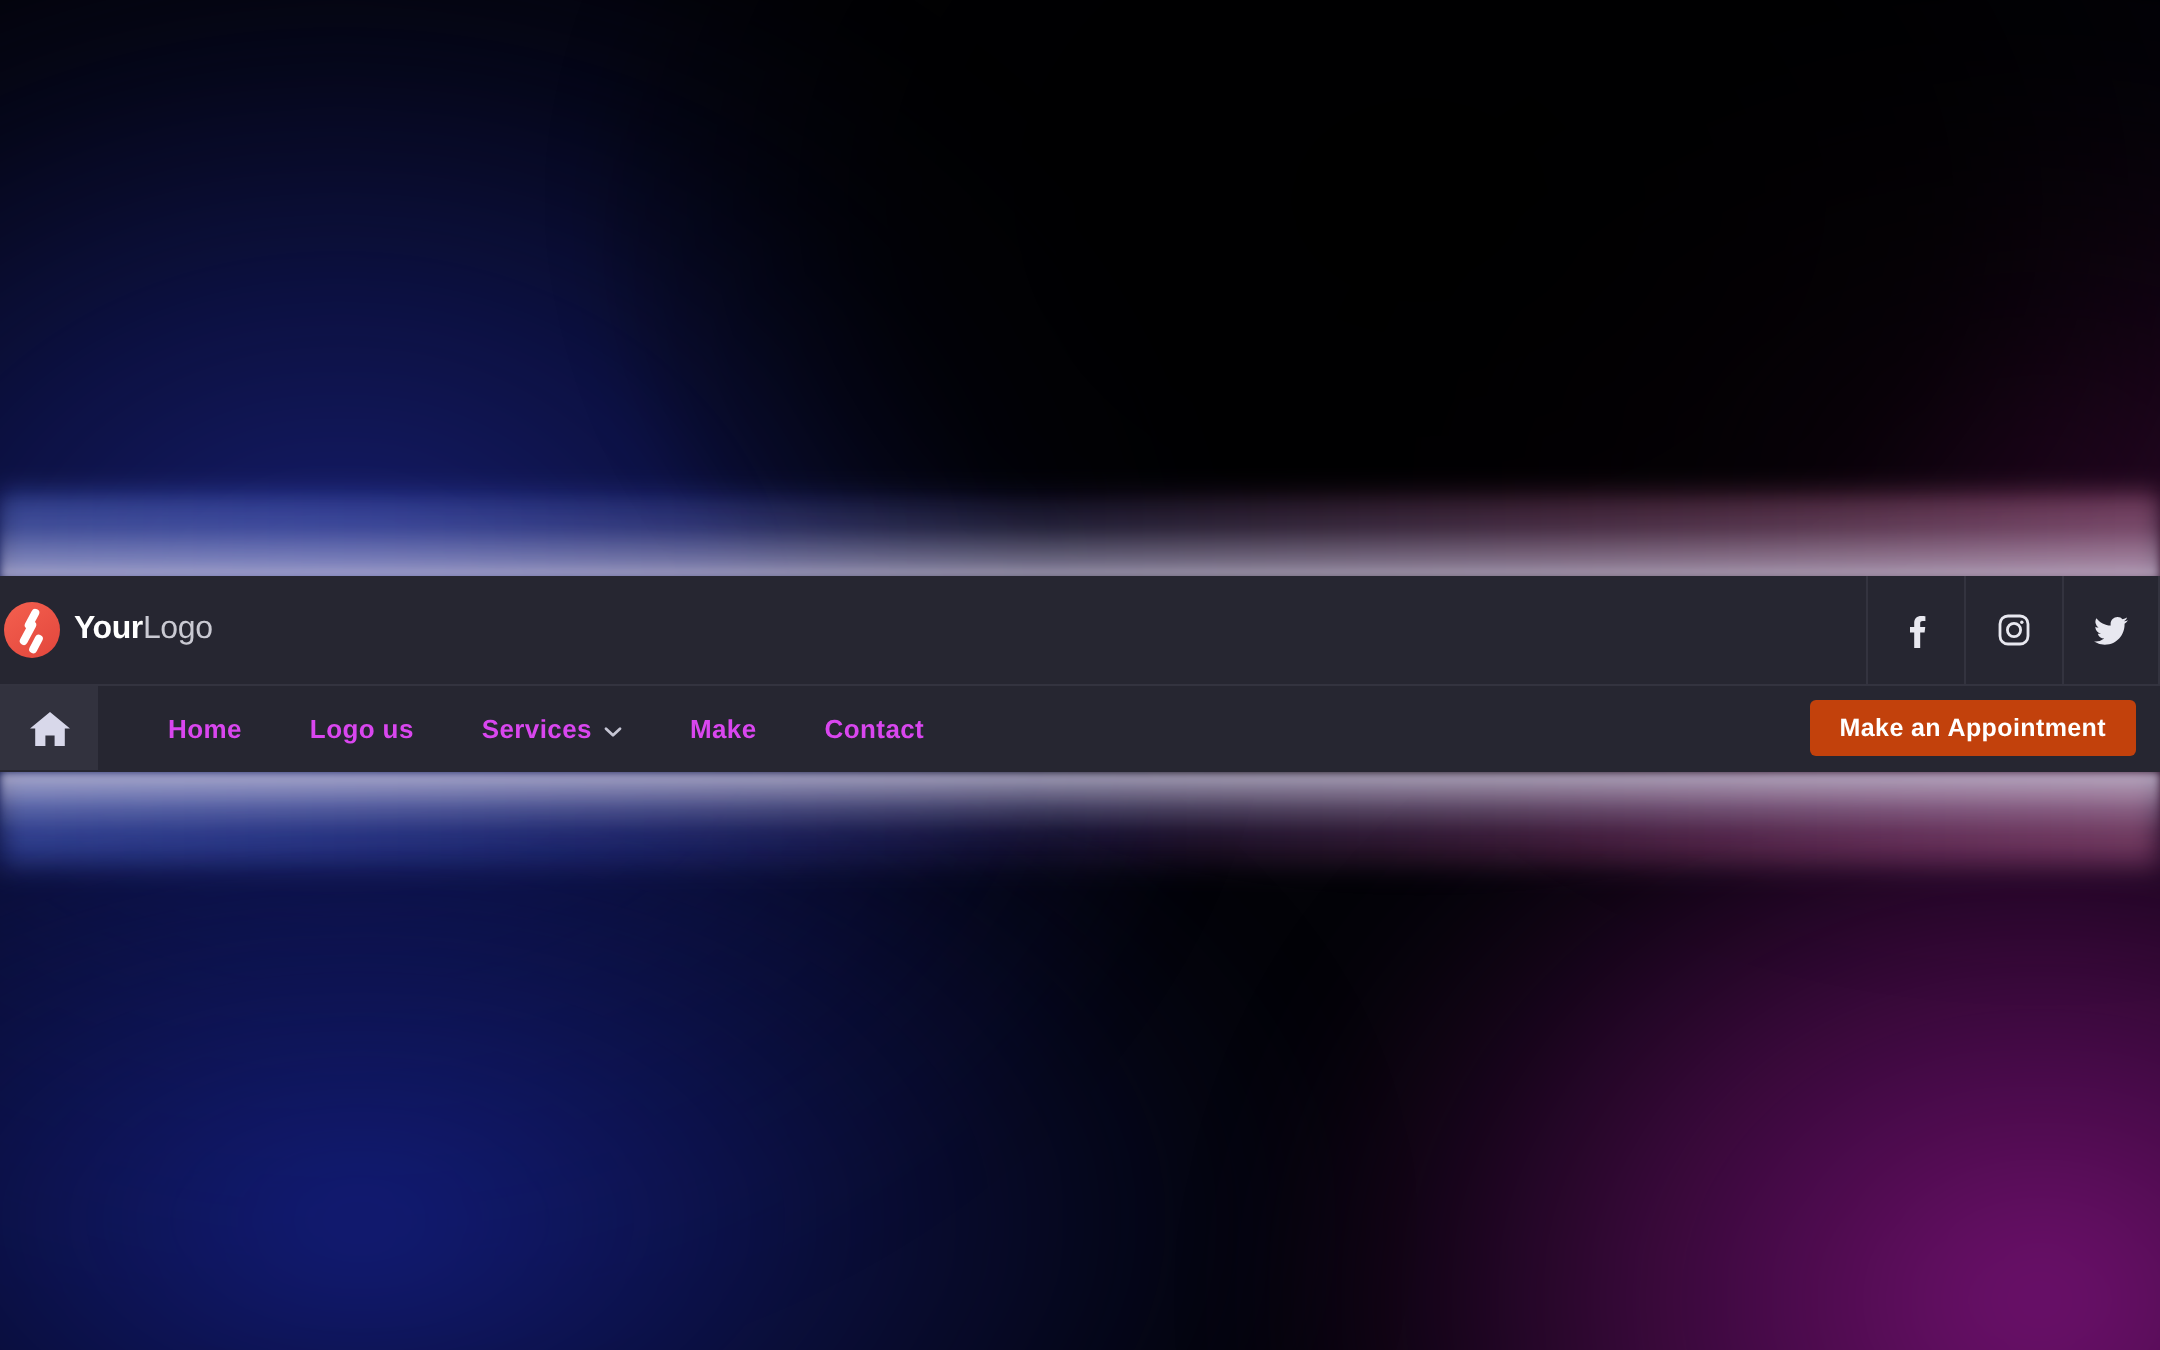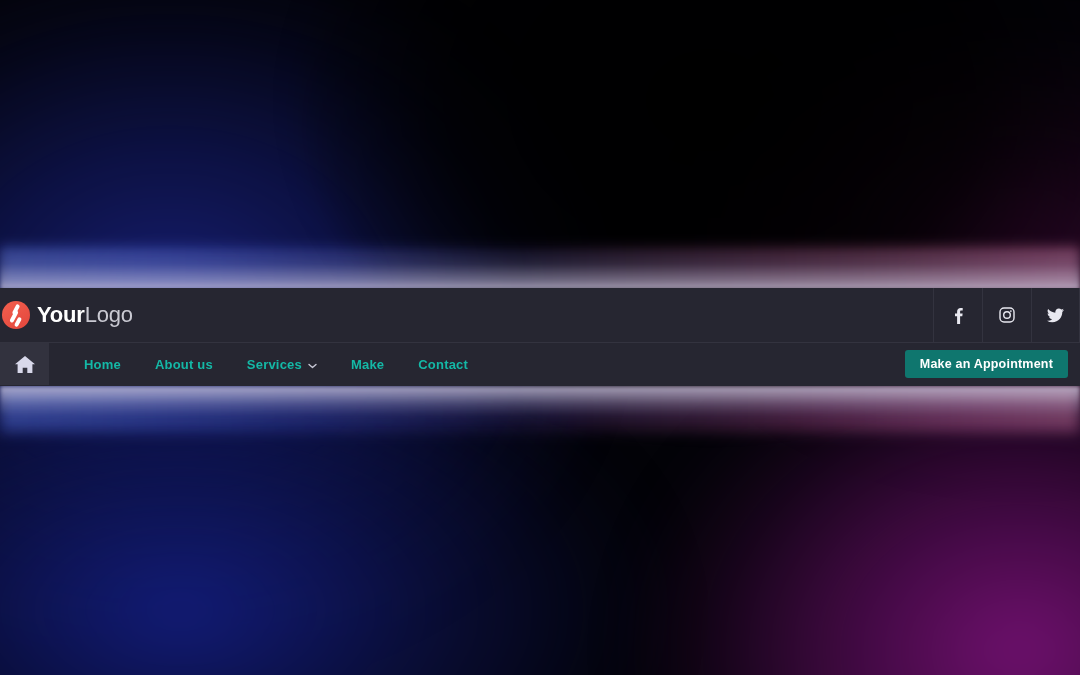--- a/index.html
+++ b/index.html
@@ -127,21 +127,21 @@
     overflow:hidden;
   }
   .logo-mark i {
     position:absolute; background:#fff; border-radius:2px;
     transform:rotate(28deg); display:block;
   }
   .logo-mark i:nth-child(1){ width:4px; height:11px; left:12px; top:3px; }
   .logo-mark i:nth-child(2){ width:4px; height:13px; left:10px; top:9px; }
   .logo-mark i:nth-child(3){ width:4px; height:10px; left:14px; top:16px; }
 
-  .brand-text { font-size:22px; letter-spacing:-0.2px; line-height:1; }
+  .brand-text { font-size:16px; letter-spacing:-0.2px; line-height:1; }
   .brand-a { color:#ffffff; font-weight:700; }
   .brand-b { color:#c9c9d2; font-weight:400; }
 
   .socials { display:flex; align-items:stretch; height:55px; }
   .soc {
     width:49px; height:55px;
     display:flex; align-items:center; justify-content:center;
     border-left:1px solid #33333f;
     color:#e8e8f0;
   }
@@ -157,30 +157,30 @@
 
   .home-btn {
     width:49px; height:42px; flex:none;
     background:#32323e;
     display:flex; align-items:center; justify-content:center;
   }
   .home-btn svg { display:block; }
 
   .menu { display:flex; align-items:center; padding-left:18px; }
   .menu-item {
-    color:#14b8a6; font-size:13px; font-weight:700;
+    color:#d946ef; font-size:13px; font-weight:700;
     letter-spacing:0.2px;
     padding:0 17px; display:flex; align-items:center; gap:6px;
     white-space:nowrap;
   }
   .chev { display:block; margin-top:1px; }
 
   .cta {
     margin-right:12px;
-    background:#0f766e;
+    background:#c2410c;
     color:#ffffff; font-size:12.5px; font-weight:700; letter-spacing:0.2px;
     height:28px; padding:0 15px; border:0; border-radius:3px;
     display:flex; align-items:center; justify-content:center;
     white-space:nowrap;
     font-family:"Liberation Sans", sans-serif;
   }
 </style>
 </head>
 <body>
 
@@ -245,21 +245,21 @@
             <path d="M10 1 0 9.2h2.6V18h5.1v-5.2h4.6V18h5.1V9.2H20L10 1z"></path>
           </svg>
         </span>
       </a>
 
       <nav class="menu">
         <a class="menu-item">
           <span>Home</span>
         </a>
         <a class="menu-item">
-          <span>About us</span>
+          <span>Logo us</span>
         </a>
         <a class="menu-item">
           <span>Services</span>
           <span class="chev">
             <svg width="9" height="6" viewBox="0 0 9 6" fill="none" stroke="#c6c6d4" stroke-width="1.4" stroke-linecap="round" stroke-linejoin="round">
               <path d="M1 1.4 4.5 4.6 8 1.4"></path>
             </svg>
           </span>
         </a>
         <a class="menu-item">

